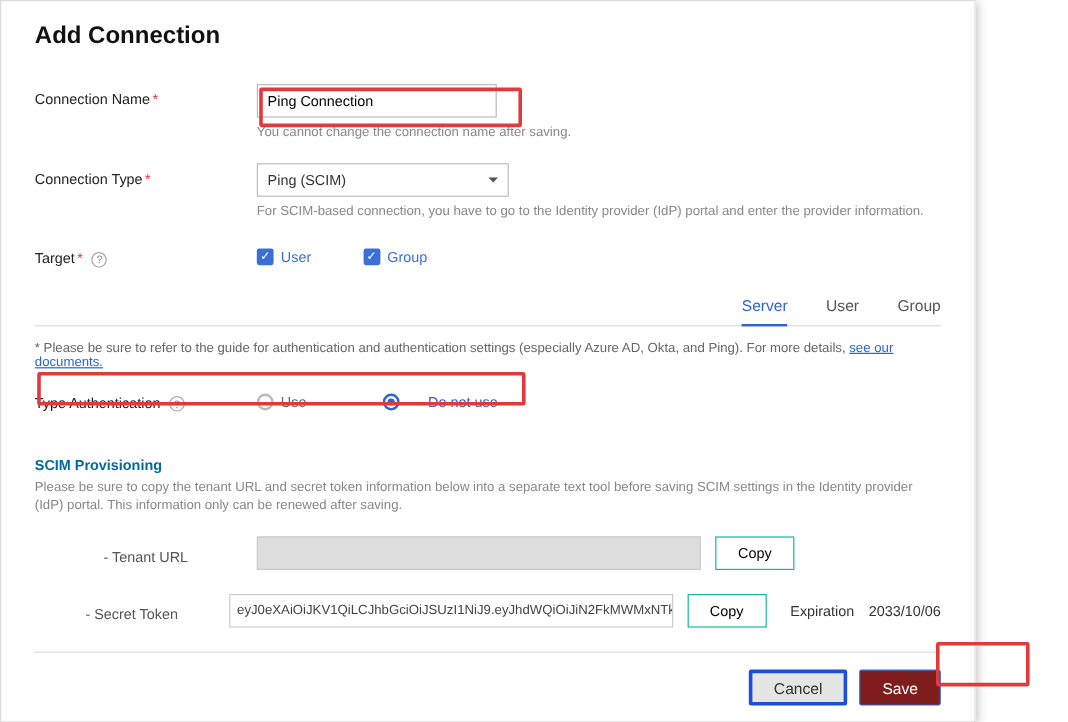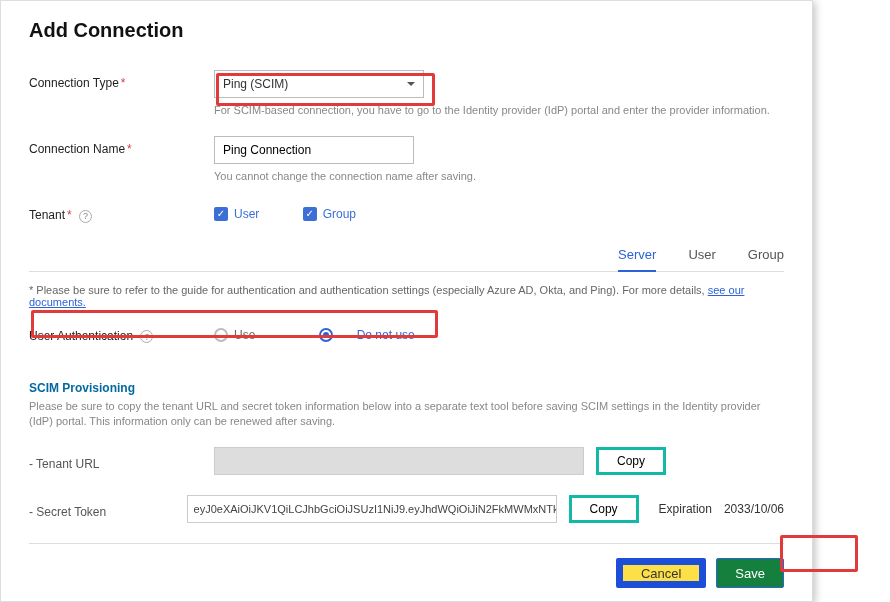--- a/index.html
+++ b/index.html
@@ -166,39 +166,39 @@
     color: #888;
     font-size: 11px;
     line-height: 1.4;
     margin-bottom: 18px;
   }
   .copy-row {
     display: flex;
     align-items: center;
     margin-bottom: 20px;
   }
-  .copy-row .label-col { width: 185px; color:#555; }
+  .copy-row .label-col { width: 185px; color:#555;text-align:center; }
   .readonly-box {
     flex: 0 0 370px;
     height: 28px;
     border: 1px solid #ccc;
     padding: 0 6px;
     font-size: 11px;
     color: #444;
     display: flex;
     align-items: center;
     overflow: hidden;
     white-space: nowrap;
   }
   .readonly-box.masked { background: #ddd; }
   .copy-btn {
     margin-left: 12px;
     height: 28px;
     padding: 0 18px;
-    border: 3px solid #14b8a6;
+    border: 1px solid #14b8a6;
     background: #fff;
     cursor: pointer;
     font-size: 12px;
   }
   .exp-label { margin-left: 20px; color:#333; }
   .exp-value { margin-left: 12px; color:#333; }
   .footer {
     border-top: 1px solid #ddd;
     margin-top: 8px;
     padding-top: 14px;
@@ -207,67 +207,67 @@
     gap: 10px;
   }
   .btn {
     height: 30px;
     padding: 0 18px;
     font-size: 13px;
     cursor: pointer;
     border-radius: 2px;
   }
   .btn-cancel {
-    background: #fde047;
-    border: 7px solid #1d4ed8;
+    background: #e5e5e5;
+    border: 3px solid #1d4ed8;
     color: #333;
   }
   .btn-save {
-    background: #15803d;
+    background: #7f1d1d;
     border: 1px solid #2c63d6;
     color: #fff;
   }
   
   .redbox { position: absolute; border: 3px solid #e03a3a; border-radius: 2px; pointer-events: none; }
   .redbox-select { top: 72px; left: 215px; width: 219px; height: 33px; }
   .redbox-auth   { top: 309px; left: 30px; width: 407px; height: 28px; }
   .redbox-save   { top: 534px; left: 779px; width: 78px; height: 37px; }
 </style>
 </head>
 <body>
 
 <div class="page">
   <h2 class="title">Add Connection</h2>
 
   <div class="row">
     <div class="label-col">
+      <span>Connection Name</span><span class="req">*</span>
+    </div>
+    <div class="value-col">
+      <input class="input-text" type="text" value="Ping Connection" style="">
+      <div class="hint">You cannot change the connection name after saving.</div>
+    </div>
+  </div>
+
+  <div class="row">
+    <div class="label-col">
       <span>Connection Type</span><span class="req">*</span>
     </div>
     <div class="value-col">
       <div class="select-box">
         <span>Ping (SCIM)</span>
         <span class="caret-down"></span>
       </div>
       <div class="hint">For SCIM-based connection, you have to go to the Identity provider (IdP) portal and enter the provider information.</div>
     </div>
   </div>
 
   <div class="row">
     <div class="label-col">
-      <span>Connection Name</span><span class="req">*</span>
-    </div>
-    <div class="value-col">
-      <input class="input-text" type="text" value="Ping Connection" style="">
-      <div class="hint">You cannot change the connection name after saving.</div>
-    </div>
-  </div>
-
-  <div class="row">
-    <div class="label-col">
-      <span>Tenant</span><span class="req">*</span>
+      <span>Target</span><span class="req">*</span>
       <span class="help-icon">?</span>
     </div>
     <div class="value-col" style="padding-top:4px;">
       <span class="checkbox-wrap">
         <span class="checkbox">✓</span>
         <span>User</span>
       </span>
       <span class="checkbox-wrap">
         <span class="checkbox">✓</span>
         <span>Group</span>
@@ -280,21 +280,21 @@
     <div class="tab">User</div>
     <div class="tab">Group</div>
   </div>
 
   <div class="note">
     <span>* Please be sure to refer to the guide for authentication and authentication settings (especially Azure AD, Okta, and Ping). For more details, </span><a href="#">see our documents.</a>
   </div>
 
   <div class="radio-row">
     <div class="label-col">
-      <span>User Authentication</span>
+      <span>Type Authentication</span>
       <span class="help-icon">?</span>
     </div>
     <div>
       <span class="radio-opt">
         <span class="radio-circle"></span>
         <span>Use</span>
       </span>
       <span class="radio-opt selected">
         <span class="radio-circle"></span>
         <span>Do not use</span>

